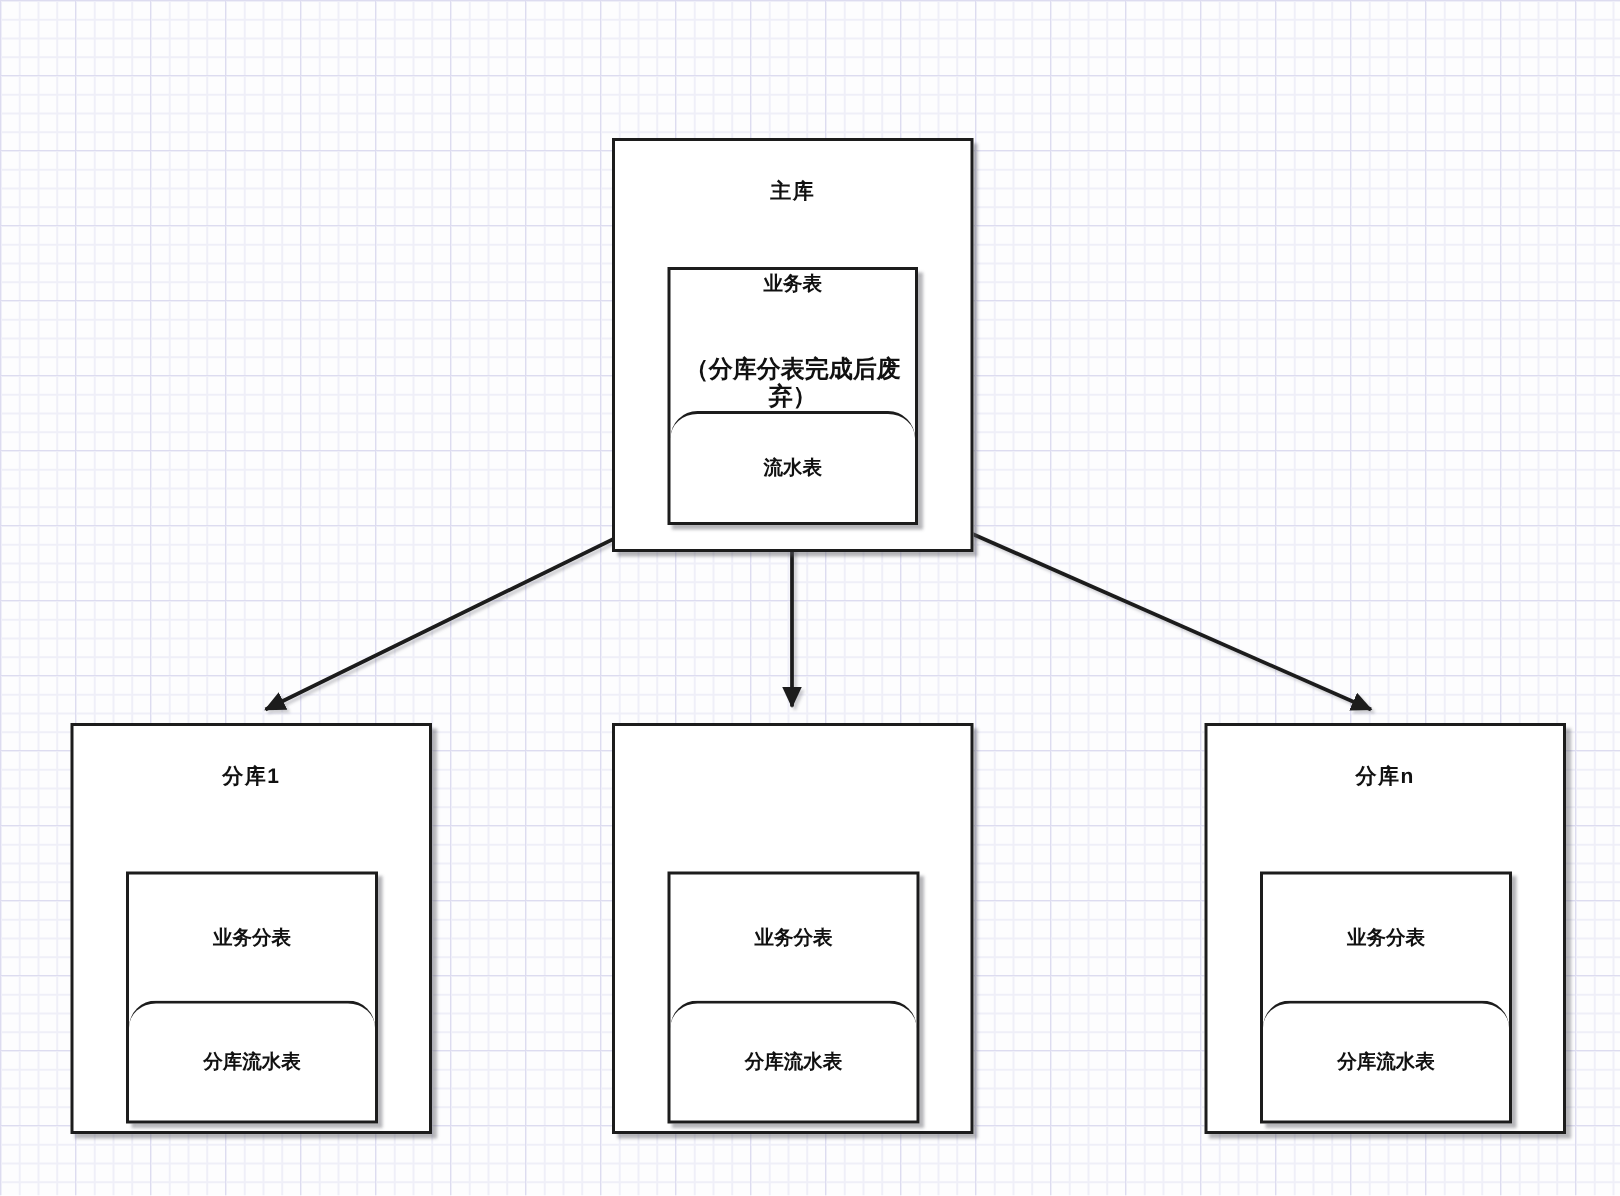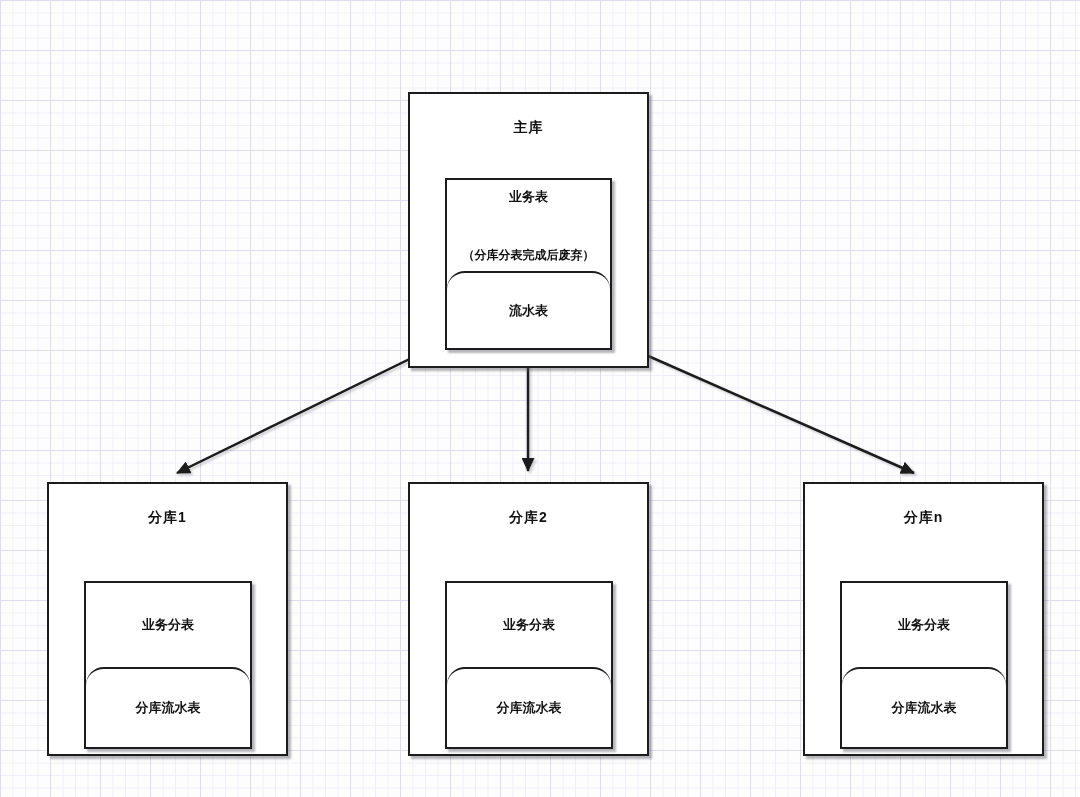--- a/index.html
+++ b/index.html
@@ -53,21 +53,21 @@
     justify-content:center;
     align-items:center;
     text-align:center;
     color:#111111;
     font-weight:bold;
     font-size:13px;
     line-height:18px;
     box-sizing:border-box;
   }
   .cell + .cell{border-top:2.5px solid #1c1c1c;border-radius:18px;}
-  .cell .note{font-size:12px;}
+  .cell .note{font-size:16px;}
   
   .main-box{left:408px;top:47px;width:241px;height:276px;margin-top:45px;}
   .main-box .inner-table{left:35px;top:84px;width:167px;height:172px;}
   .main-box .cell-1{flex:55 0 0;gap:40px;}
   .main-box .cell-2{flex:45 0 0;}
   
   .shard-box{top:482px;width:241px;height:274px;}
   .shard-1{left:47px;}
   .shard-2{left:408px;}
   .shard-n{left:803px;}
@@ -110,21 +110,20 @@
       <div class="cell cell-1">
         <div>业务分表</div>
       </div>
       <div class="cell cell-2">
         <div>分库流水表</div>
       </div>
     </div>
   </div>
 
   <div class="db-box shard-box shard-2">
-    <div class="db-title">分库2</div>
     <div class="inner-table">
       <div class="cell cell-1">
         <div>业务分表</div>
       </div>
       <div class="cell cell-2">
         <div>分库流水表</div>
       </div>
     </div>
   </div>
 

